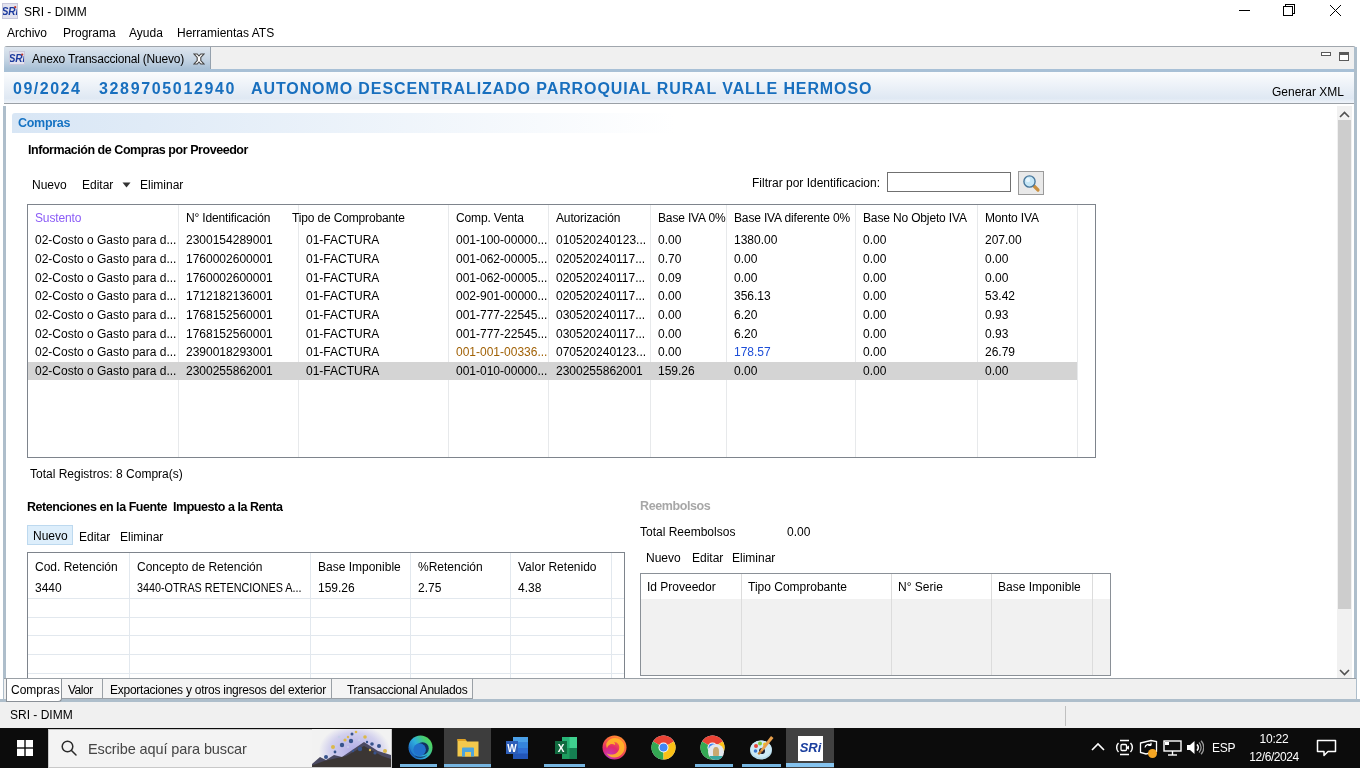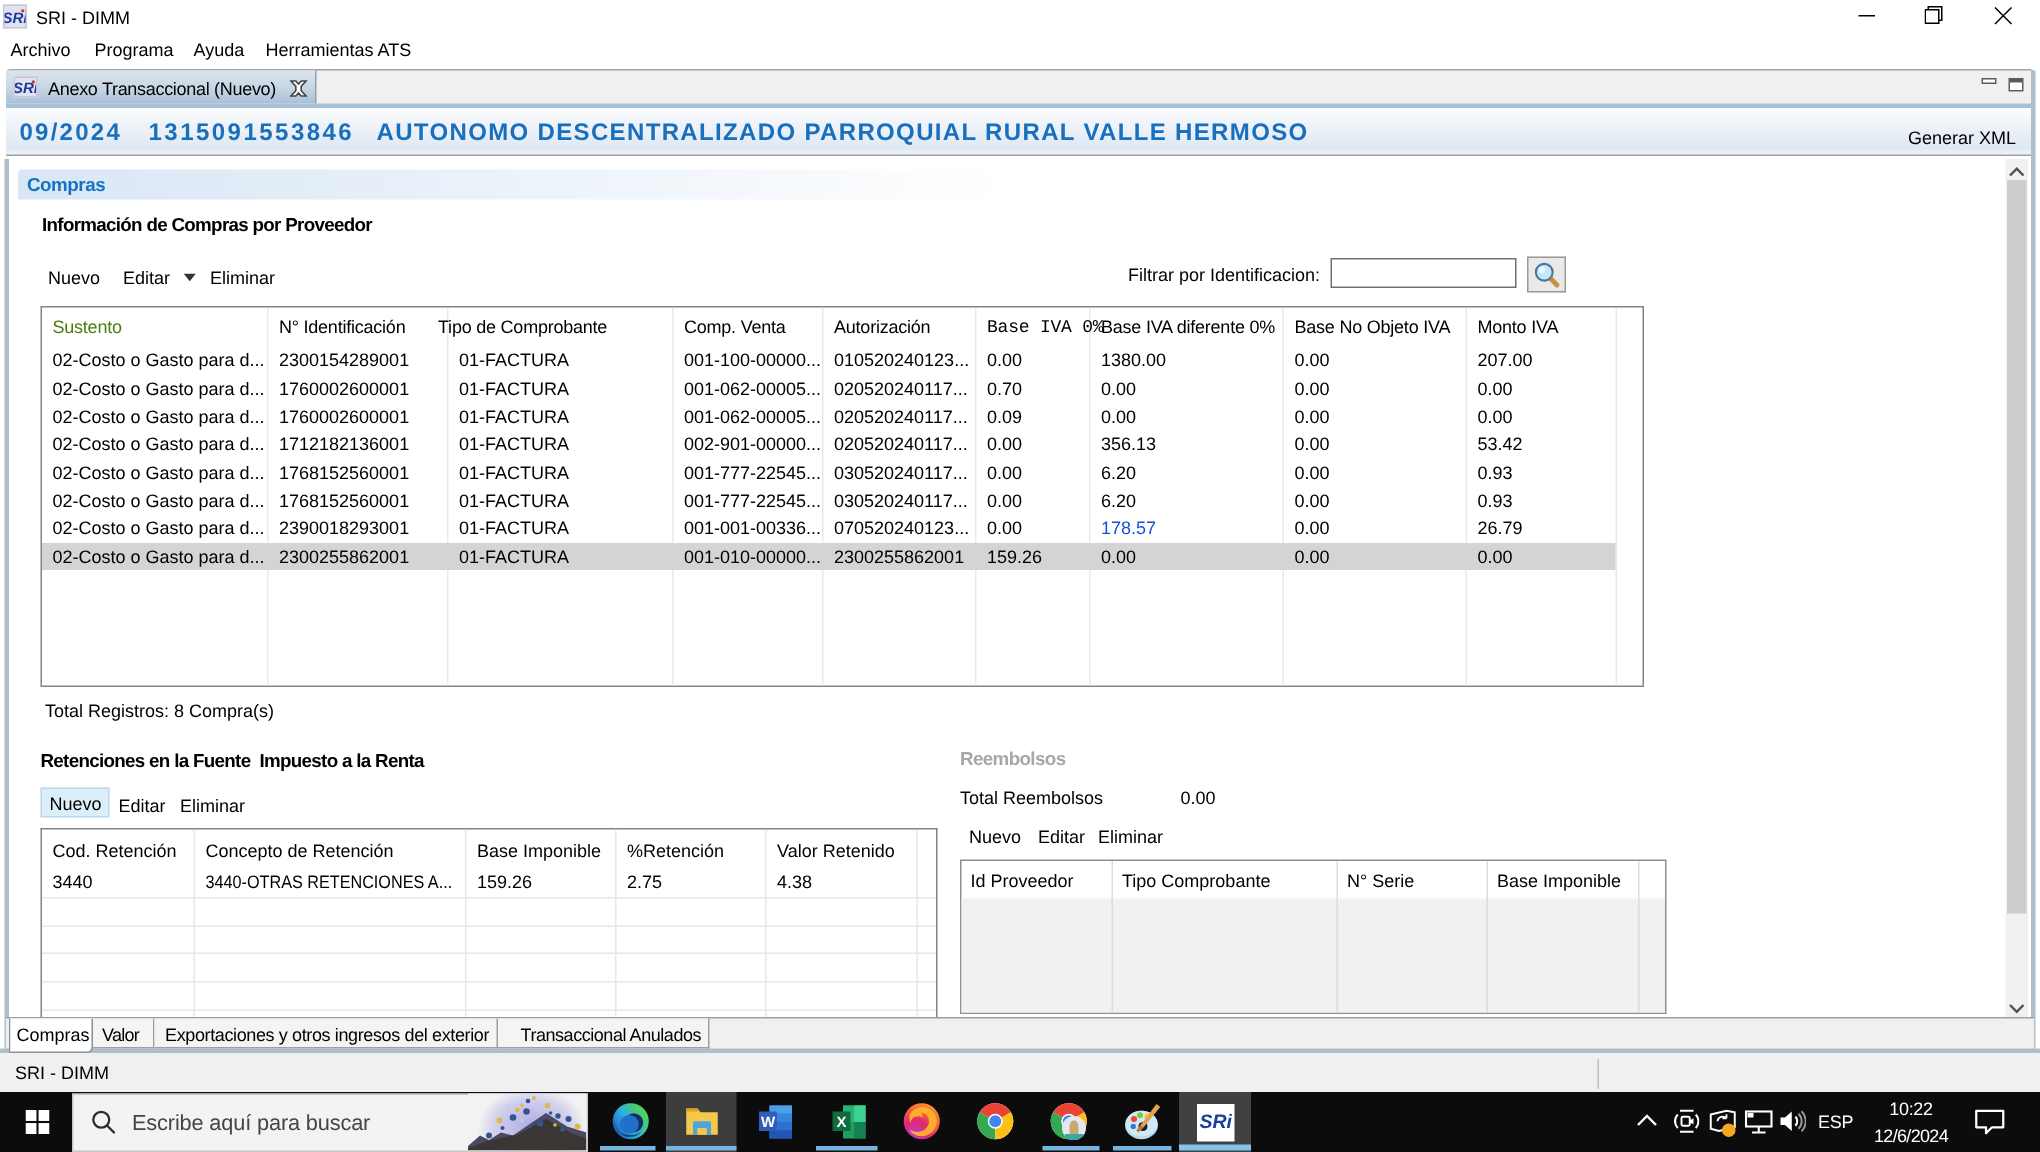--- a/index.html
+++ b/index.html
@@ -34,21 +34,21 @@
   </div>
 <div style="position:absolute;left:32px;top:59px;transform:translateY(-50%);font-size:12px;color:#000;white-space:nowrap;z-index:3;letter-spacing:-0.2px;">Anexo Transaccional (Nuevo)</div>
 <svg style="left:193px;top:53px;position:absolute;z-index:3" width="12" height="12" viewBox="0 0 12 12">
 <path d="M1 1 L4.2 1 L6 3 L7.8 1 L11 1 L7.8 4.5 L7.8 7.5 L11 11 L7.8 11 L6 9 L4.2 11 L1 11 L4.2 7.5 L4.2 4.5 Z" fill="#fff" stroke="#444" stroke-width="1.1" stroke-linejoin="miter"></path>
   </svg>
 <div style="left:1321px;top:52px;width:10px;height:4px;border:1px solid #5a5a5a;background:#fff;"></div>
 <div style="left:1339px;top:52px;width:10px;height:9px;border:1px solid #5a5a5a;background:#fff;border-top-width:3px;"></div>
 <div style="left:4px;top:69px;width:1352px;height:3px;background:#a8c0d6;"></div>
 <div style="left:4px;top:72px;width:1352px;height:32px;background:linear-gradient(#fbfcfd,#dfe8f3 85%,#eef3f9);border-bottom:1px solid #9aa0a6;"></div>
 <div style="position:absolute;left:13px;top:89px;transform:translateY(-50%);font-size:16px;color:#186fbe;font-weight:bold;white-space:nowrap;letter-spacing:1.5px;">09/2024</div>
-<div style="position:absolute;left:99px;top:89px;transform:translateY(-50%);font-size:16px;color:#186fbe;font-weight:bold;white-space:nowrap;letter-spacing:1.65px;">1315091553846</div>
+<div style="position:absolute;left:99px;top:89px;transform:translateY(-50%);font-size:16px;color:#186fbe;font-weight:bold;white-space:nowrap;letter-spacing:1.65px;">3289705012940</div>
 <div style="position:absolute;left:251px;top:89px;transform:translateY(-50%);font-size:16px;color:#186fbe;font-weight:bold;white-space:nowrap;letter-spacing:0.9px;">AUTONOMO DESCENTRALIZADO PARROQUIAL RURAL VALLE HERMOSO</div>
 <div style="position:absolute;left:1272px;top:92px;transform:translateY(-50%);font-size:12px;color:#000;white-space:nowrap;">Generar XML</div>
 <div style="left:3px;top:106px;width:3px;height:596px;background:#aebecb;"></div>
 <div style="left:1354px;top:47px;width:3px;height:655px;background:#aebecb;"></div>
 <div style="left:12px;top:113px;width:1326px;height:20px;background:linear-gradient(to right,#d8e6f5,#ffffff 50%);border-radius:3px 0 0 0;"></div>
 <div style="position:absolute;left:18px;top:123px;transform:translateY(-50%);font-size:12.5px;color:#1673c3;font-weight:bold;white-space:nowrap;letter-spacing:-0.3px;">Compras</div>
 <div style="position:absolute;left:28px;top:150px;transform:translateY(-50%);font-size:12.5px;color:#000;font-weight:bold;white-space:nowrap;letter-spacing:-0.45px;">Información de Compras por Proveedor</div>
 <div style="position:absolute;left:32px;top:185px;transform:translateY(-50%);font-size:12px;color:#000;white-space:nowrap;">Nuevo</div>
 <div style="position:absolute;left:82px;top:185px;transform:translateY(-50%);font-size:12px;color:#000;white-space:nowrap;">Editar</div>
 <div style="position:absolute;left:140px;top:185px;transform:translateY(-50%);font-size:12px;color:#000;white-space:nowrap;">Eliminar</div>
@@ -66,26 +66,26 @@
 <div style="left:27px;top:204px;width:1069px;height:254px;background:#fff;border:1px solid #7e848c;"></div>
 <div style="left:178px;top:205px;width:1px;height:252px;background:#e7e9eb;"></div>
 <div style="left:298px;top:205px;width:1px;height:252px;background:#e7e9eb;"></div>
 <div style="left:448px;top:205px;width:1px;height:252px;background:#e7e9eb;"></div>
 <div style="left:548px;top:205px;width:1px;height:252px;background:#e7e9eb;"></div>
 <div style="left:650px;top:205px;width:1px;height:252px;background:#e7e9eb;"></div>
 <div style="left:726px;top:205px;width:1px;height:252px;background:#e7e9eb;"></div>
 <div style="left:855px;top:205px;width:1px;height:252px;background:#e7e9eb;"></div>
 <div style="left:977px;top:205px;width:1px;height:252px;background:#e7e9eb;"></div>
 <div style="left:1077px;top:205px;width:1px;height:252px;background:#e7e9eb;"></div>
-<div style="position:absolute;left:35px;top:218.35px;transform:translateY(-50%);font-size:12px;color:#4d7c0f;white-space:nowrap;letter-spacing:-0.15px;">Sustento</div>
+<div style="position:absolute;left:35px;top:218.35px;transform:translateY(-50%);font-size:12px;color:#8b5cf6;white-space:nowrap;letter-spacing:-0.15px;">Sustento</div>
 <div style="position:absolute;left:186px;top:218.35px;transform:translateY(-50%);font-size:12px;color:#000;white-space:nowrap;letter-spacing:-0.15px;">N° Identificación</div>
 <div style="position:absolute;left:292px;top:218.35px;transform:translateY(-50%);font-size:12px;color:#000;white-space:nowrap;letter-spacing:-0.15px;">Tipo de Comprobante</div>
 <div style="position:absolute;left:456px;top:218.35px;transform:translateY(-50%);font-size:12px;color:#000;white-space:nowrap;letter-spacing:-0.15px;">Comp. Venta</div>
 <div style="position:absolute;left:556px;top:218.35px;transform:translateY(-50%);font-size:12px;color:#000;white-space:nowrap;letter-spacing:-0.15px;">Autorización</div>
-<div style="position:absolute;left:658px;top:218.35px;transform:translateY(-50%);font-size:12px;color:#000;white-space:nowrap;letter-spacing:-0.15px;font-family:Liberation Mono, monospace;">Base IVA 0%</div>
+<div style="position:absolute;left:658px;top:218.35px;transform:translateY(-50%);font-size:12px;color:#000;white-space:nowrap;letter-spacing:-0.15px;">Base IVA 0%</div>
 <div style="position:absolute;left:734px;top:218.35px;transform:translateY(-50%);font-size:12px;color:#000;white-space:nowrap;letter-spacing:-0.15px;">Base IVA diferente 0%</div>
 <div style="position:absolute;left:863px;top:218.35px;transform:translateY(-50%);font-size:12px;color:#000;white-space:nowrap;letter-spacing:-0.15px;">Base No Objeto IVA</div>
 <div style="position:absolute;left:985px;top:218.35px;transform:translateY(-50%);font-size:12px;color:#000;white-space:nowrap;letter-spacing:-0.15px;">Monto IVA</div>
 <div style="position:absolute;left:35px;top:240.1px;transform:translateY(-50%);font-size:12px;color:#000;white-space:nowrap;">02-Costo o Gasto para d...</div>
 <div style="position:absolute;left:186px;top:240.1px;transform:translateY(-50%);font-size:12px;color:#000;white-space:nowrap;">2300154289001</div>
 <div style="position:absolute;left:306px;top:240.1px;transform:translateY(-50%);font-size:12px;color:#000;white-space:nowrap;">01-FACTURA</div>
 <div style="position:absolute;left:456px;top:240.1px;transform:translateY(-50%);font-size:12px;color:#000;white-space:nowrap;">001-100-00000...</div>
 <div style="position:absolute;left:556px;top:240.1px;transform:translateY(-50%);font-size:12px;color:#000;white-space:nowrap;">010520240123...</div>
 <div style="position:absolute;left:658px;top:240.1px;transform:translateY(-50%);font-size:12px;color:#000;white-space:nowrap;">0.00</div>
 <div style="position:absolute;left:734px;top:240.1px;transform:translateY(-50%);font-size:12px;color:#000;white-space:nowrap;">1380.00</div>
@@ -132,21 +132,21 @@
 <div style="position:absolute;left:306px;top:333.7px;transform:translateY(-50%);font-size:12px;color:#000;white-space:nowrap;">01-FACTURA</div>
 <div style="position:absolute;left:456px;top:333.7px;transform:translateY(-50%);font-size:12px;color:#000;white-space:nowrap;">001-777-22545...</div>
 <div style="position:absolute;left:556px;top:333.7px;transform:translateY(-50%);font-size:12px;color:#000;white-space:nowrap;">030520240117...</div>
 <div style="position:absolute;left:658px;top:333.7px;transform:translateY(-50%);font-size:12px;color:#000;white-space:nowrap;">0.00</div>
 <div style="position:absolute;left:734px;top:333.7px;transform:translateY(-50%);font-size:12px;color:#000;white-space:nowrap;">6.20</div>
 <div style="position:absolute;left:863px;top:333.7px;transform:translateY(-50%);font-size:12px;color:#000;white-space:nowrap;">0.00</div>
 <div style="position:absolute;left:985px;top:333.7px;transform:translateY(-50%);font-size:12px;color:#000;white-space:nowrap;">0.93</div>
 <div style="position:absolute;left:35px;top:352.4px;transform:translateY(-50%);font-size:12px;color:#000;white-space:nowrap;">02-Costo o Gasto para d...</div>
 <div style="position:absolute;left:186px;top:352.4px;transform:translateY(-50%);font-size:12px;color:#000;white-space:nowrap;">2390018293001</div>
 <div style="position:absolute;left:306px;top:352.4px;transform:translateY(-50%);font-size:12px;color:#000;white-space:nowrap;">01-FACTURA</div>
-<div style="position:absolute;left:456px;top:352.4px;transform:translateY(-50%);font-size:12px;color:#000000;white-space:nowrap;">001-001-00336...</div>
+<div style="position:absolute;left:456px;top:352.4px;transform:translateY(-50%);font-size:12px;color:#a16207;white-space:nowrap;">001-001-00336...</div>
 <div style="position:absolute;left:556px;top:352.4px;transform:translateY(-50%);font-size:12px;color:#000;white-space:nowrap;">070520240123...</div>
 <div style="position:absolute;left:658px;top:352.4px;transform:translateY(-50%);font-size:12px;color:#000;white-space:nowrap;">0.00</div>
 <div style="position:absolute;left:734px;top:352.4px;transform:translateY(-50%);font-size:12px;color:#1d4ed8;white-space:nowrap;">178.57</div>
 <div style="position:absolute;left:863px;top:352.4px;transform:translateY(-50%);font-size:12px;color:#000;white-space:nowrap;">0.00</div>
 <div style="position:absolute;left:985px;top:352.4px;transform:translateY(-50%);font-size:12px;color:#000;white-space:nowrap;">26.79</div>
 <div style="left:28px;top:361.8px;width:1049px;height:18.7px;background:#d4d4d4;"></div>
 <div style="position:absolute;left:35px;top:371.2px;transform:translateY(-50%);font-size:12px;color:#000;white-space:nowrap;">02-Costo o Gasto para d...</div>
 <div style="position:absolute;left:186px;top:371.2px;transform:translateY(-50%);font-size:12px;color:#000;white-space:nowrap;">2300255862001</div>
 <div style="position:absolute;left:306px;top:371.2px;transform:translateY(-50%);font-size:12px;color:#000;white-space:nowrap;">01-FACTURA</div>
 <div style="position:absolute;left:456px;top:371.2px;transform:translateY(-50%);font-size:12px;color:#000;white-space:nowrap;">001-010-00000...</div>

